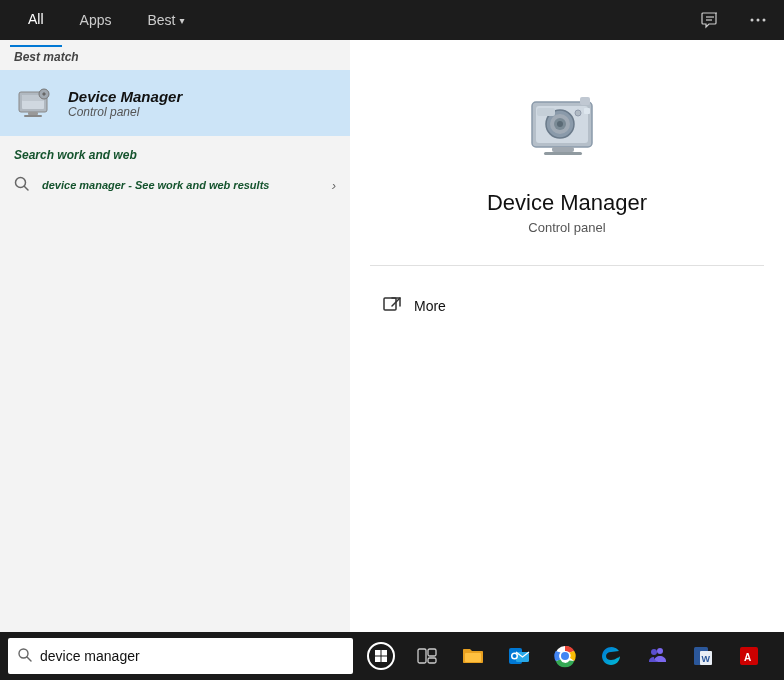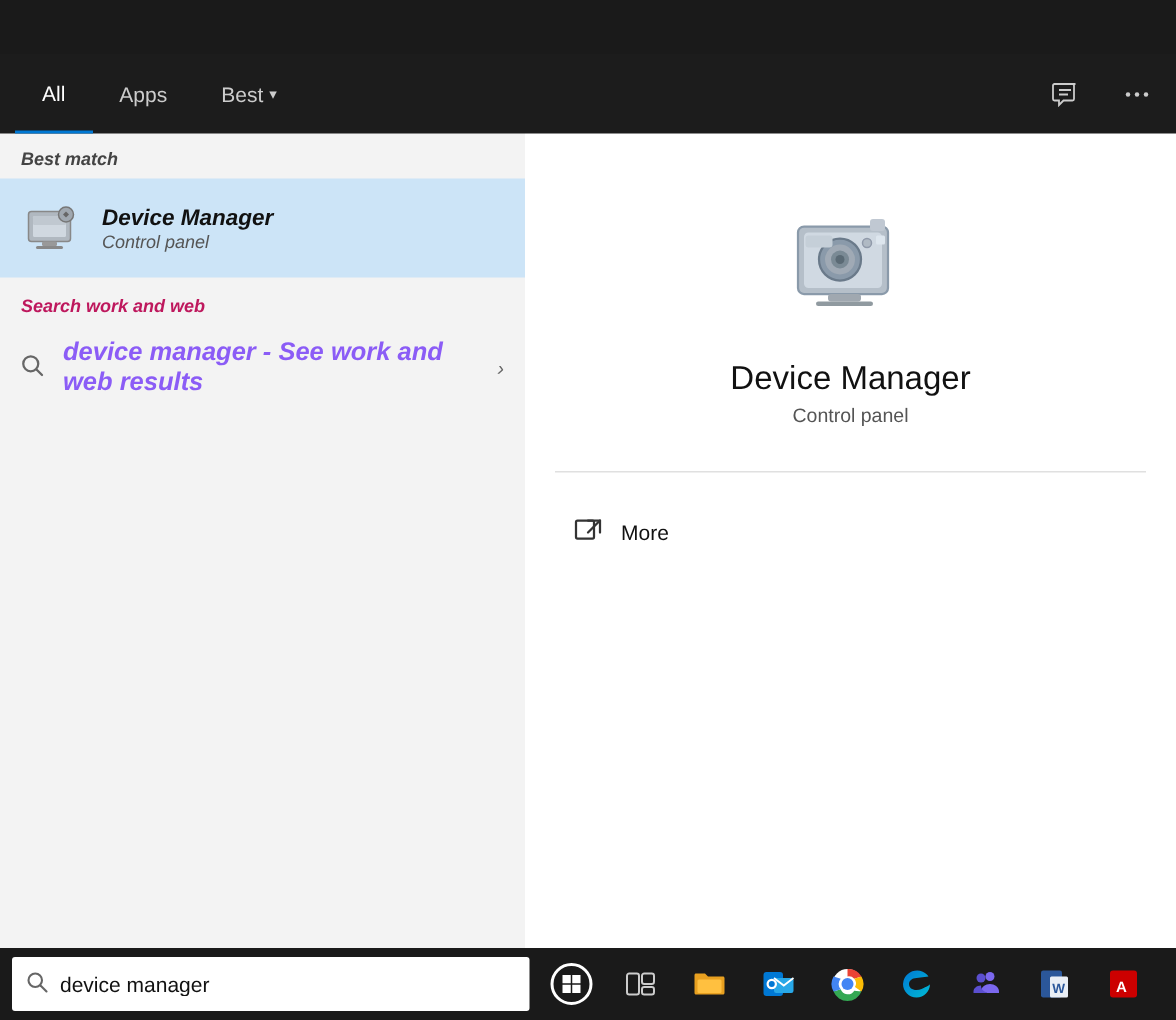--- a/index.html
+++ b/index.html
@@ -21,24 +21,23 @@
       height: 640px;
       display: flex;
       flex-direction: column;
     }
 
     
     .top-nav {
       background: #1c1c1c;
       display: flex;
       align-items: center;
-      height: 53px;
+      height: 40px;
       padding: 0 10px;
       border-bottom: none;
-      margin-top: 36px;
     }
 
     .nav-tab {
       color: #ccc;
       padding: 0 18px;
       height: 53px;
       display: flex;
       align-items: center;
       cursor: pointer;
       font-size: 14px;
@@ -123,21 +122,21 @@
     }
 
     .best-match-text .subtitle {
       font-size: 12px;
       color: #555;
     }
 
     .section-label-2 {
       font-size: 12px;
       font-weight: 600;
-      color: #be185d;
+      color: #14532d;
       padding: 12px 14px 6px 14px;
     }
 
     
     .web-search-item {
       display: flex;
       align-items: center;
       padding: 8px 14px;
       cursor: pointer;
       background: #f3f3f3;
@@ -149,22 +148,22 @@
       margin-right: 10px;
       color: #666;
       font-size: 15px;
     }
 
     .web-search-text {
       flex: 1;
     }
 
     .web-search-text .query {
-      font-size: 17px;
-      color: #8b5cf6;
+      font-size: 11px;
+      color: #14532d;
       font-weight: 400;
     }
 
     .web-search-text .query span {
       font-weight: 600;
     }
 
     .web-search-chevron {
       color: #666;
       font-size: 13px;

